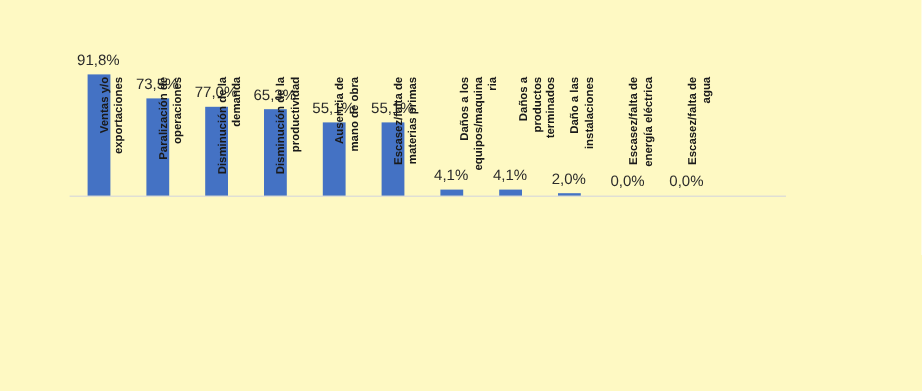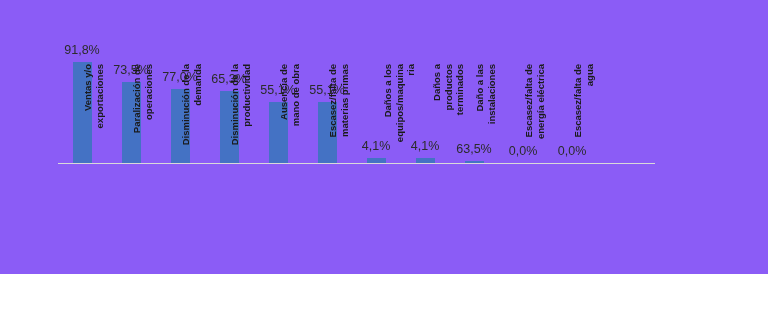--- a/index.html
+++ b/index.html
@@ -6,22 +6,22 @@
     margin: 0;
     padding: 0;
     background: #ffffff;
   }
   body {
     font-family: "Liberation Sans", sans-serif;
   }
   #chart-root {
     position: relative;
     width: 768px;
-    height: 274px;
-    background: #8b5cf6;
+    height: 326px;
+    background: #fef9c3;
     overflow: hidden;
   }
   
   #plot-area {
     position: absolute;
     left: 0;
     top: 0;
     width: 768px;
     height: 326px;
   }
@@ -81,21 +81,21 @@
         <div class="bar-value" style="left: 196px; top: 72.17px; text-align: center;">65,3%</div>
         <div class="bar-rect" title="Ausencia de mano de obra 55,1%" style="left: 268.5px; top: 102.39px; width: 19px; height: 60.61px; background: rgb(68, 114, 196); position: absolute; bottom: auto;"></div>
         <div class="bar-value" style="left: 245px; top: 83.39px;">55,1%</div>
         <div class="bar-rect" title="Escasez/falta de materias primas 55,1%" style="left: 317.5px; top: 102.39px; width: 19px; height: 60.61px; background: rgb(68, 114, 196); position: absolute; bottom: auto;"></div>
         <div class="bar-value" style="left: 294px; top: 83.39px;">55,1%</div>
         <div class="bar-rect" title="Daños a los equipos/maquinaria 4,1%" style="left: 366.5px; top: 158.49px; width: 19px; height: 4.51px; background: rgb(68, 114, 196); position: absolute; bottom: auto;"></div>
         <div class="bar-value" style="left: 343px; top: 139.49px;">4,1%</div>
         <div class="bar-rect" title="Daños a productos terminados 4,1%" style="left: 415.5px; top: 158.49px; width: 19px; height: 4.51px; background: rgb(68, 114, 196); position: absolute; bottom: auto;"></div>
         <div class="bar-value" style="left: 392px; top: 139.49px;">4,1%</div>
         <div class="bar-rect" title="Daño a las instalaciones 2,0%" style="left: 464.5px; top: 160.8px; width: 19px; height: 2.2px; background: rgb(68, 114, 196); position: absolute; bottom: auto;"></div>
-        <div class="bar-value" style="left: 441px; top: 141.8px;">63,5%</div>
+        <div class="bar-value" style="left: 441px; top: 141.8px;">2,0%</div>
         <div class="bar-value" style="left: 490px; top: 144px;">0,0%</div>
         <div class="bar-value" style="left: 539px; top: 144px;">0,0%</div>
       </div>
     <div id="labels-layer">
         <div class="cat-label" style="left: 82px; top: 172px; width: 108px;">
           <div>Ventas y/o</div>
           <div>exportaciones</div>
         </div>
         <div class="cat-label" style="left: 131px; top: 172px; width: 108px;">
           <div>Paralización de</div>

